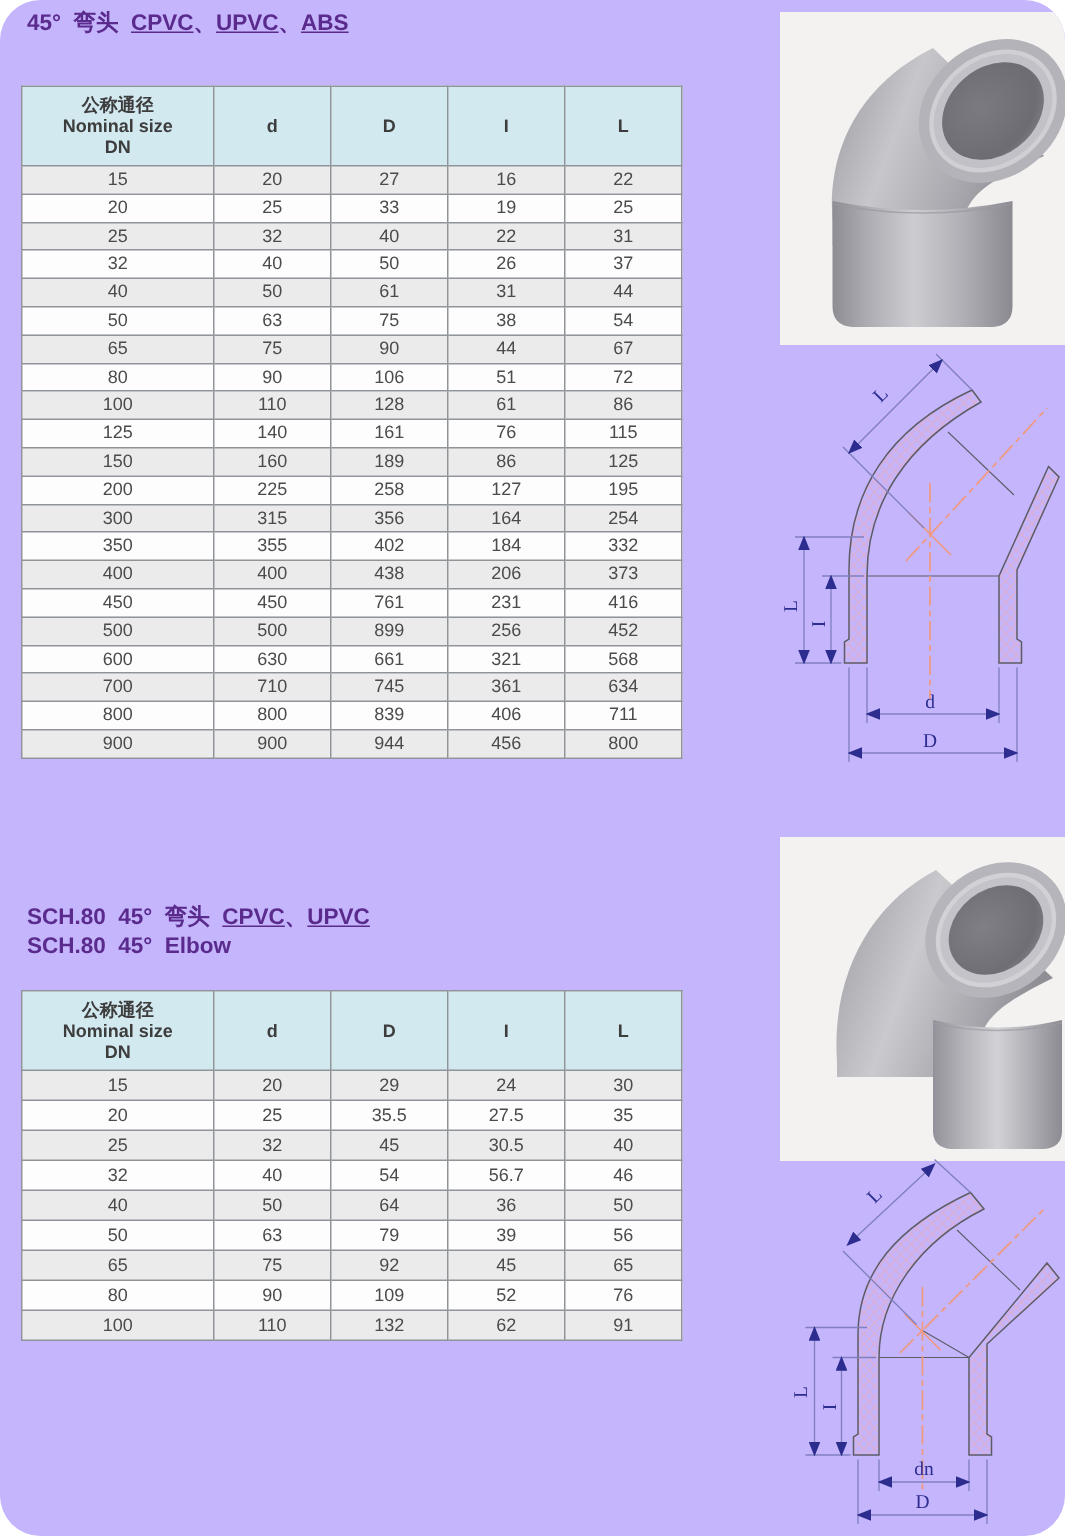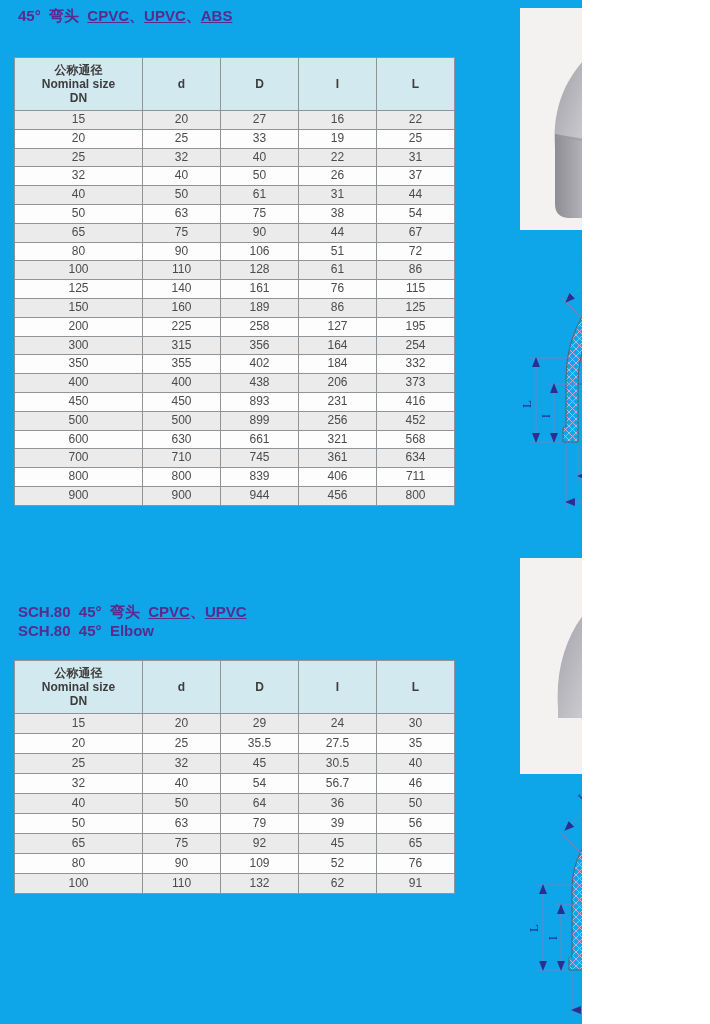--- a/index.html
+++ b/index.html
@@ -1,19 +1,20 @@
 <!DOCTYPE html>
 <html><head>
 <meta charset="utf-8">
 <style>
   html,body { margin:0; padding:0; }
   .page {
-    position:relative; width:582px; height:1024px;
-    background:#0ea5e9; overflow:hidden;
+    position:relative; width:710px; height:1024px;
+    background:#c4b5fd; overflow:hidden;
     font-family:"Liberation Sans", sans-serif;
+    border-radius:27px;
   }
   
   .sec-title { position:absolute; left:18px; color:#5a2a8c; font-size:15px; font-weight:600; line-height:19px; }
   .sec-title .ln { white-space:pre; }
   .sec-title a.u { color:#5a2a8c; text-decoration:underline; cursor:pointer; }
   
   table.spec { position:absolute; left:14px; border-collapse:collapse; table-layout:fixed; width:440px;
                font-size:12px; color:#4b4b4b; background:#fdfdfd; }
   table.spec th, table.spec td { border:1px solid #8f9499; text-align:center; vertical-align:middle; padding:0; }
   table.spec thead th { background:#d3e9f0; font-weight:bold; color:#3d3d3d; height:52px; line-height:14px; }
@@ -158,21 +159,21 @@
         <tr>
           <td>400</td>
           <td>400</td>
           <td>438</td>
           <td>206</td>
           <td>373</td>
         </tr>
         <tr>
           <td>450</td>
           <td>450</td>
-          <td>893</td>
+          <td>761</td>
           <td>231</td>
           <td>416</td>
         </tr>
         <tr>
           <td>500</td>
           <td>500</td>
           <td>899</td>
           <td>256</td>
           <td>452</td>
         </tr>

